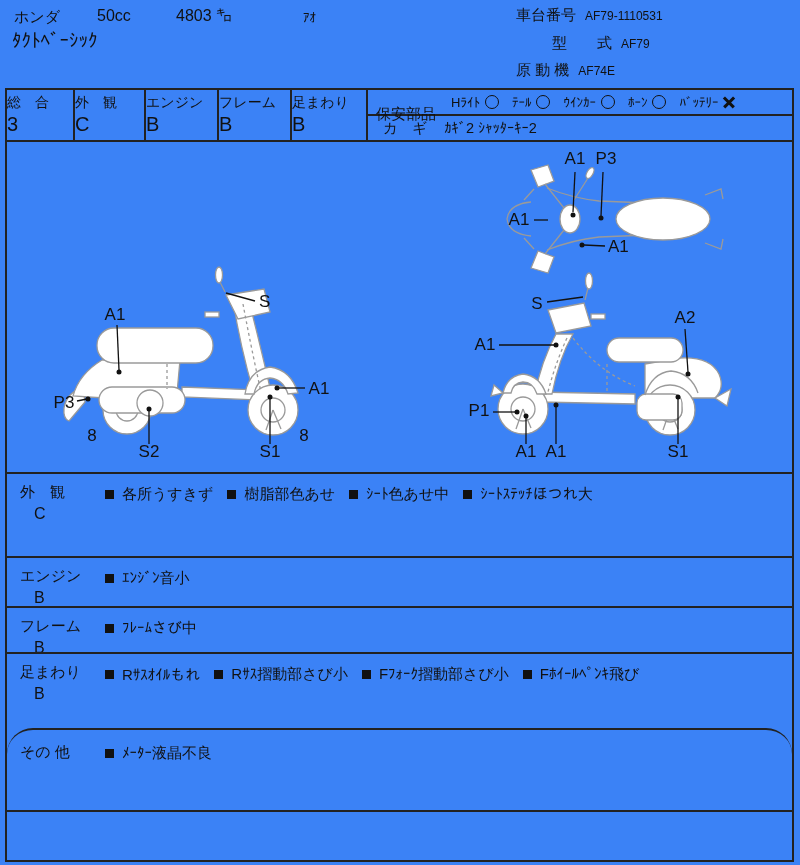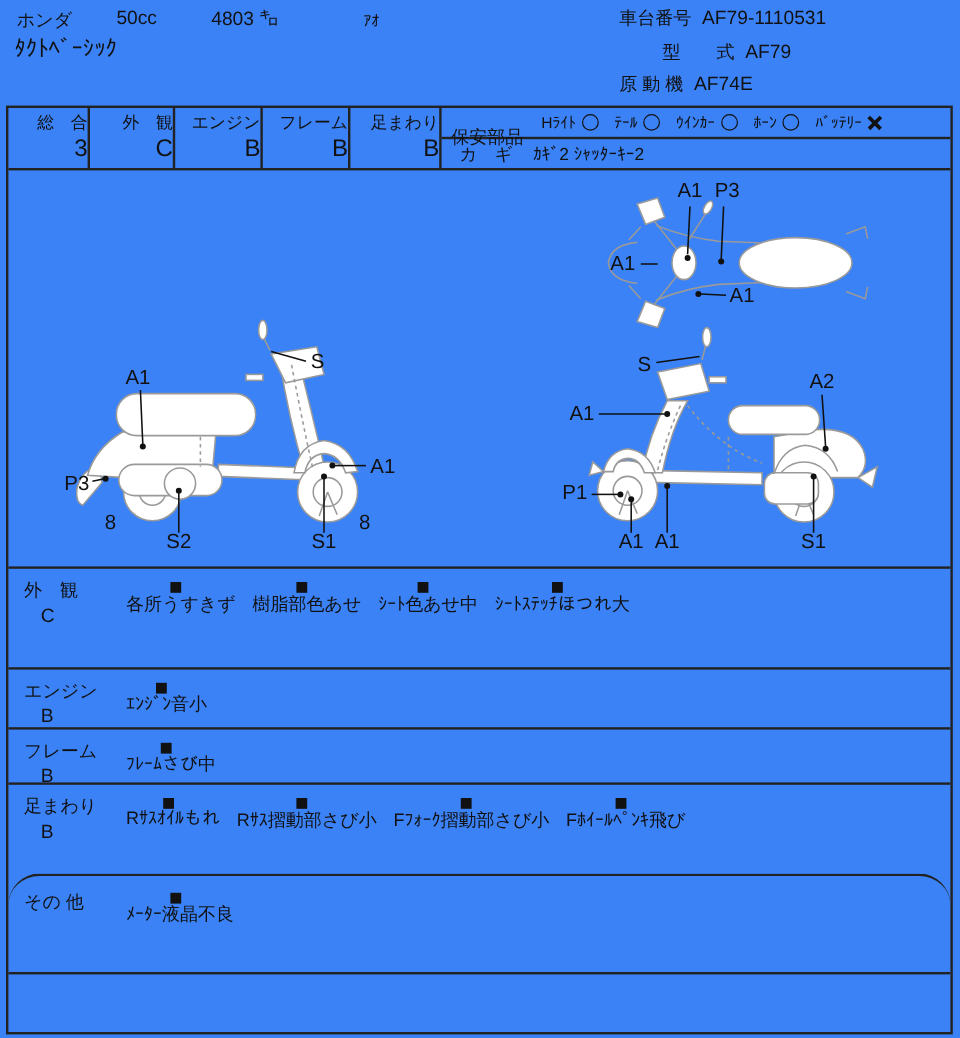--- a/index.html
+++ b/index.html
@@ -8,28 +8,28 @@
     font-family:"Liberation Sans","DejaVu Sans",sans-serif;overflow:hidden;
   }
   .abs{position:absolute;}
   
   .hdr-brand{left:14px;top:8px;font-size:15px;}
   .hdr-cc{left:97px;top:7px;font-size:16px;}
   .hdr-km{left:176px;top:7px;font-size:16px;}
   .hdr-color{left:303px;top:10px;font-size:13px;}
   .hdr-model{left:12px;top:30px;font-size:19px;}
   .hdr-spec{left:516px;font-size:15px;white-space:nowrap;}
-  .hdr-spec .v{font-size:16px;margin-left:9px;}
+  .hdr-spec .v{font-size:12px;margin-left:9px;}
   
   .tbl{position:absolute;left:5px;top:88px;width:789px;height:774px;
        border:2px solid #222;box-sizing:border-box;}
   .ratings{position:absolute;left:0;top:0;width:100%;height:52px;box-sizing:border-box;
            border-bottom:2px solid #222;}
   .rcell{position:absolute;top:0;height:50px;border-right:2px solid #222;box-sizing:border-box;
-         text-align:right;}
+         text-align:left;}
   .rcell .rl{display:block;font-size:14px;margin-top:4px;}
   .rcell .rv{display:block;font-size:20px;margin-top:1px;}
   .safety{position:absolute;top:0;left:361px;right:0;height:50px;}
   .saf-row{display:flex;align-items:center;height:24px;padding-left:8px;box-sizing:border-box;}
   .saf-row1{border-bottom:2px solid #222;height:26px;gap:13px;}
   .saf-label{font-size:15px;margin-right:2px;white-space:nowrap;margin-top:24px;}
   .saf-item{display:flex;align-items:center;gap:5px;font-size:13px;white-space:nowrap;}
   .mark{display:inline-block;}
   .mark-circle{width:12px;height:12px;border:1.6px solid #111;border-radius:50%;}
   .mark-cross{position:relative;width:12px;height:12px;}
@@ -41,21 +41,21 @@
   .key-label{font-size:14.5px;}
   .key-value{font-size:14.5px;margin-left:17px;}
   
   .diagram{position:absolute;left:0;top:52px;width:785px;height:330px;}
   
   .sec{position:absolute;left:0;width:100%;border-top:2px solid #222;box-sizing:border-box;}
   .sec-label{position:absolute;left:13px;top:9px;font-size:15px;white-space:nowrap;}
   .sec-grade{position:absolute;left:27px;top:31px;font-size:16px;}
   .sec-items{position:absolute;left:98px;top:11px;display:flex;flex-wrap:wrap;
              column-gap:14px;row-gap:6px;font-size:15px;max-width:670px;}
-  .defect{display:flex;align-items:center;white-space:nowrap;flex-direction:column;}
+  .defect{display:flex;align-items:center;white-space:nowrap;}
   .bullet{display:inline-block;width:9px;height:9px;background:#111;margin-right:8px;flex:none;}
   svg text{font-family:"Liberation Sans","DejaVu Sans",sans-serif;}
 </style>
 </head>
 <body>
 
 <div class="sheet">
 
   <span class="abs hdr-brand">ホンダ</span>
   <span class="abs hdr-cc">50cc</span>

